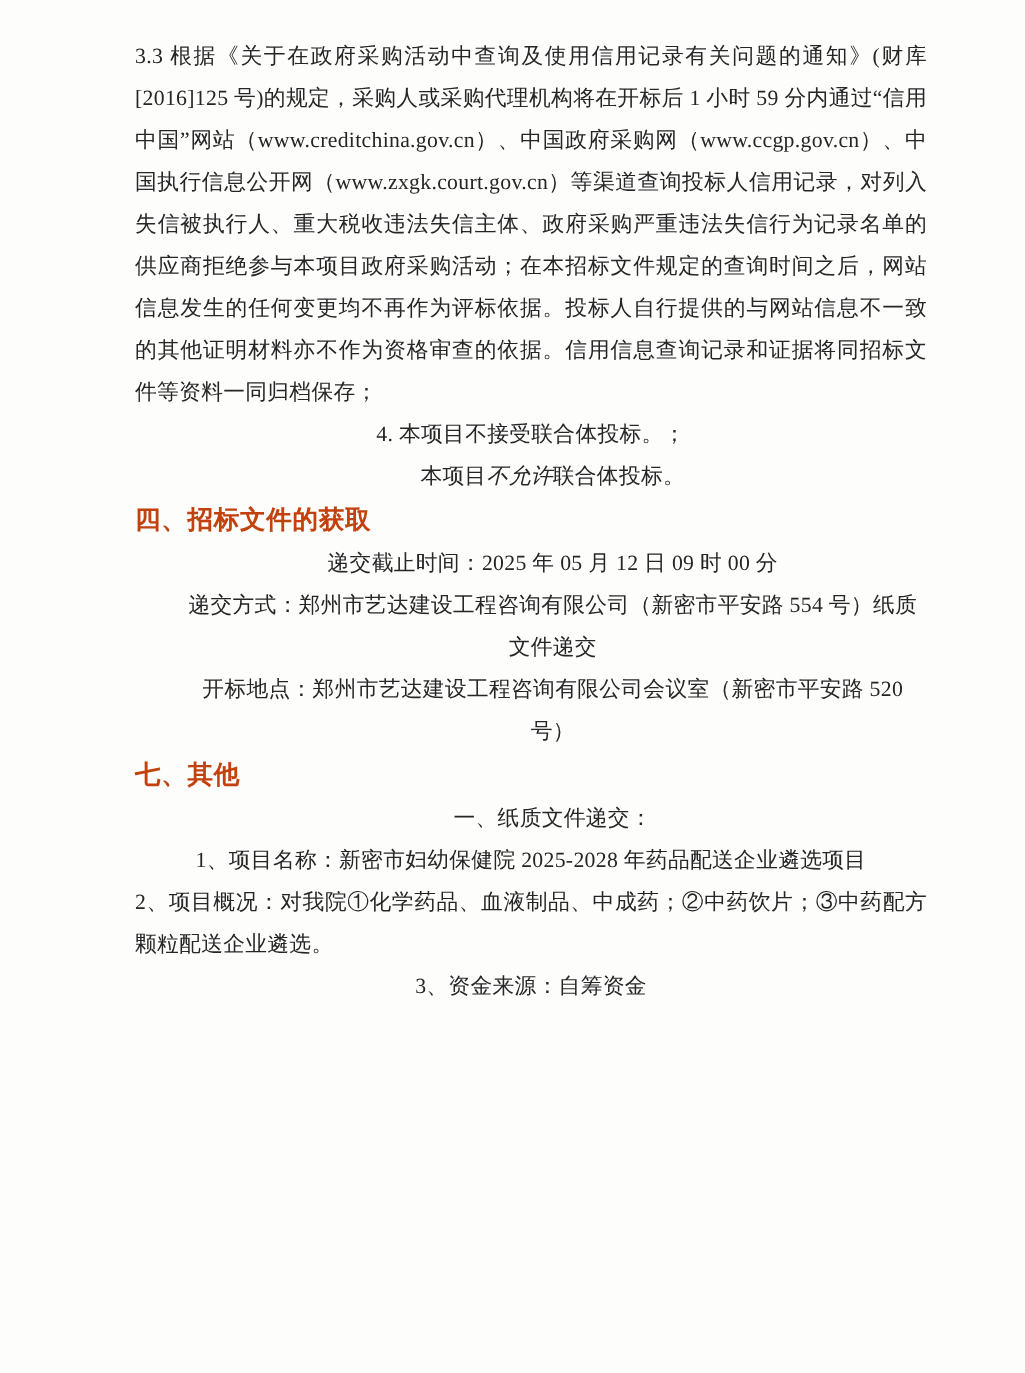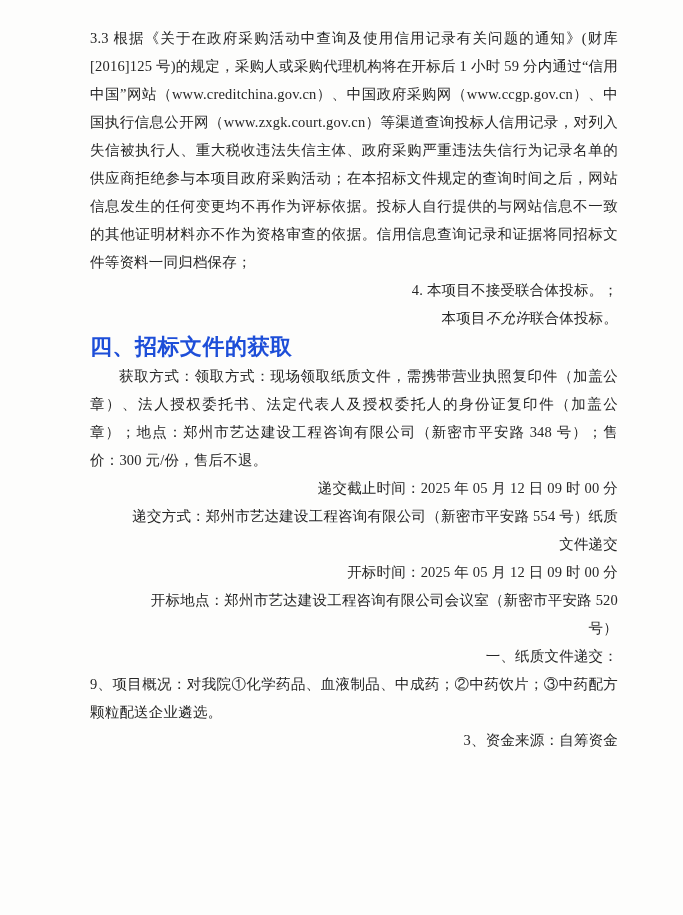--- a/index.html
+++ b/index.html
@@ -23,35 +23,35 @@
     width: 528px;
   }
   .body-par {
     margin: 0;
     font-size: 14.5px;
     line-height: 28px;
     text-align: justify;
     letter-spacing: 0.2px;
   }
   .single {
-    text-align: right;
+    text-align: center;
   }
   .indent-first {
     text-indent: 29px;
   }
   .lead {
     padding-left: 29px;
   }
   .sec-heading {
     margin: 0;
     font-family: "Liberation Sans", "DejaVu Sans", sans-serif;
     font-weight: bold;
-    font-size: 22px;
+    font-size: 17px;
     line-height: 30px;
-    color: #1d4ed8;
+    color: #c2410c;
     letter-spacing: 0.5px;
   }
   .em-kai {
     font-style: italic;
     margin-top: 19px;
   }
 </style>
 </head>
 <body>
 
@@ -60,34 +60,34 @@
 
     <p class="body-par">3.3 根据《关于在政府采购活动中查询及使用信用记录有关问题的通知》(财库[2016]125 号)的规定，采购人或采购代理机构将在开标后 1 小时 59 分内通过“信用中国”网站（www.creditchina.gov.cn）、中国政府采购网（www.ccgp.gov.cn）、中国执行信息公开网（www.zxgk.court.gov.cn）等渠道查询投标人信用记录，对列入失信被执行人、重大税收违法失信主体、政府采购严重违法失信行为记录名单的供应商拒绝参与本项目政府采购活动；在本招标文件规定的查询时间之后，网站信息发生的任何变更均不再作为评标依据。投标人自行提供的与网站信息不一致的其他证明材料亦不作为资格审查的依据。信用信息查询记录和证据将同招标文件等资料一同归档保存；</p>
 
     <p class="body-par single">4. 本项目不接受联合体投标。；</p>
 
     <p class="body-par single lead"><span>本项目</span><span class="em-kai">不允许</span><span>联合体投标。</span></p>
 
     <h2 class="sec-heading">四、招标文件的获取</h2>
 
 
-    <p class="body-par indent-first">获取方式：领取方式：现场领取纸质文件，需携带营业执照复印件（加盖公章）、法人授权委托书、法定代表人及授权委托人的身份证复印件（加盖公章）；地点：郑州市艺达建设工程咨询有限公司（新密市平安路 348 号）；售价：300 元/份，售后不退。</p>
 
 
     <p class="body-par single lead">递交截止时间：2025 年 05 月 12 日  09 时 00 分</p>
 
     <p class="body-par single lead">递交方式：郑州市艺达建设工程咨询有限公司（新密市平安路 554 号）纸质文件递交</p>
 
 
-    <p class="body-par single lead">开标时间：2025 年 05 月 12 日  09 时 00 分</p>
 
     <p class="body-par single lead">开标地点：郑州市艺达建设工程咨询有限公司会议室（新密市平安路 520 号）</p>
 
+    <h2 class="sec-heading">七、其他</h2>
 
     <p class="body-par single lead">一、纸质文件递交：</p>
 
+    <p class="body-par single">1、项目名称：新密市妇幼保健院 2025-2028 年药品配送企业遴选项目</p>
 
-    <p class="body-par">9、项目概况：对我院①化学药品、血液制品、中成药；②中药饮片；③中药配方颗粒配送企业遴选。</p>
+    <p class="body-par">2、项目概况：对我院①化学药品、血液制品、中成药；②中药饮片；③中药配方颗粒配送企业遴选。</p>
 
     <p class="body-par single">3、资金来源：自筹资金</p>
 
   </div>
 </div>
 
 </body></html>

